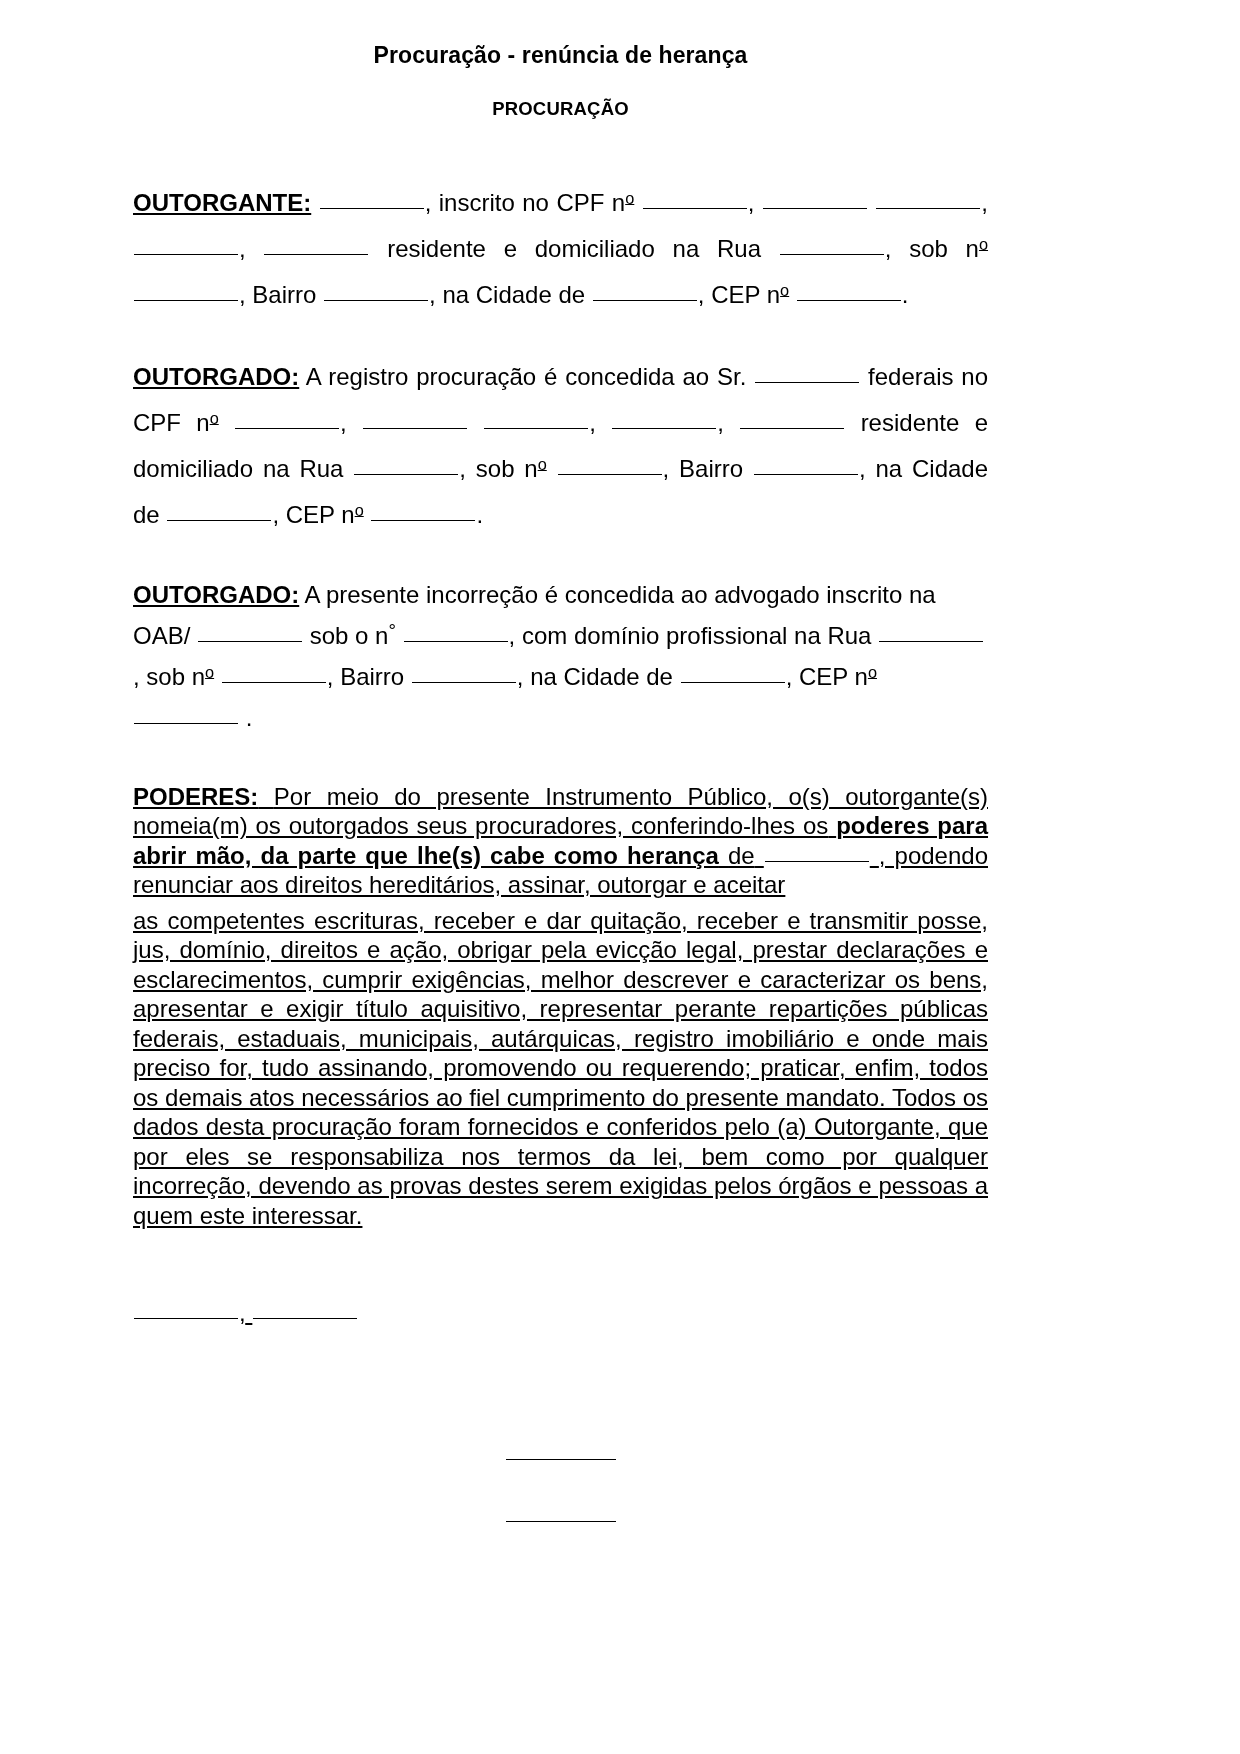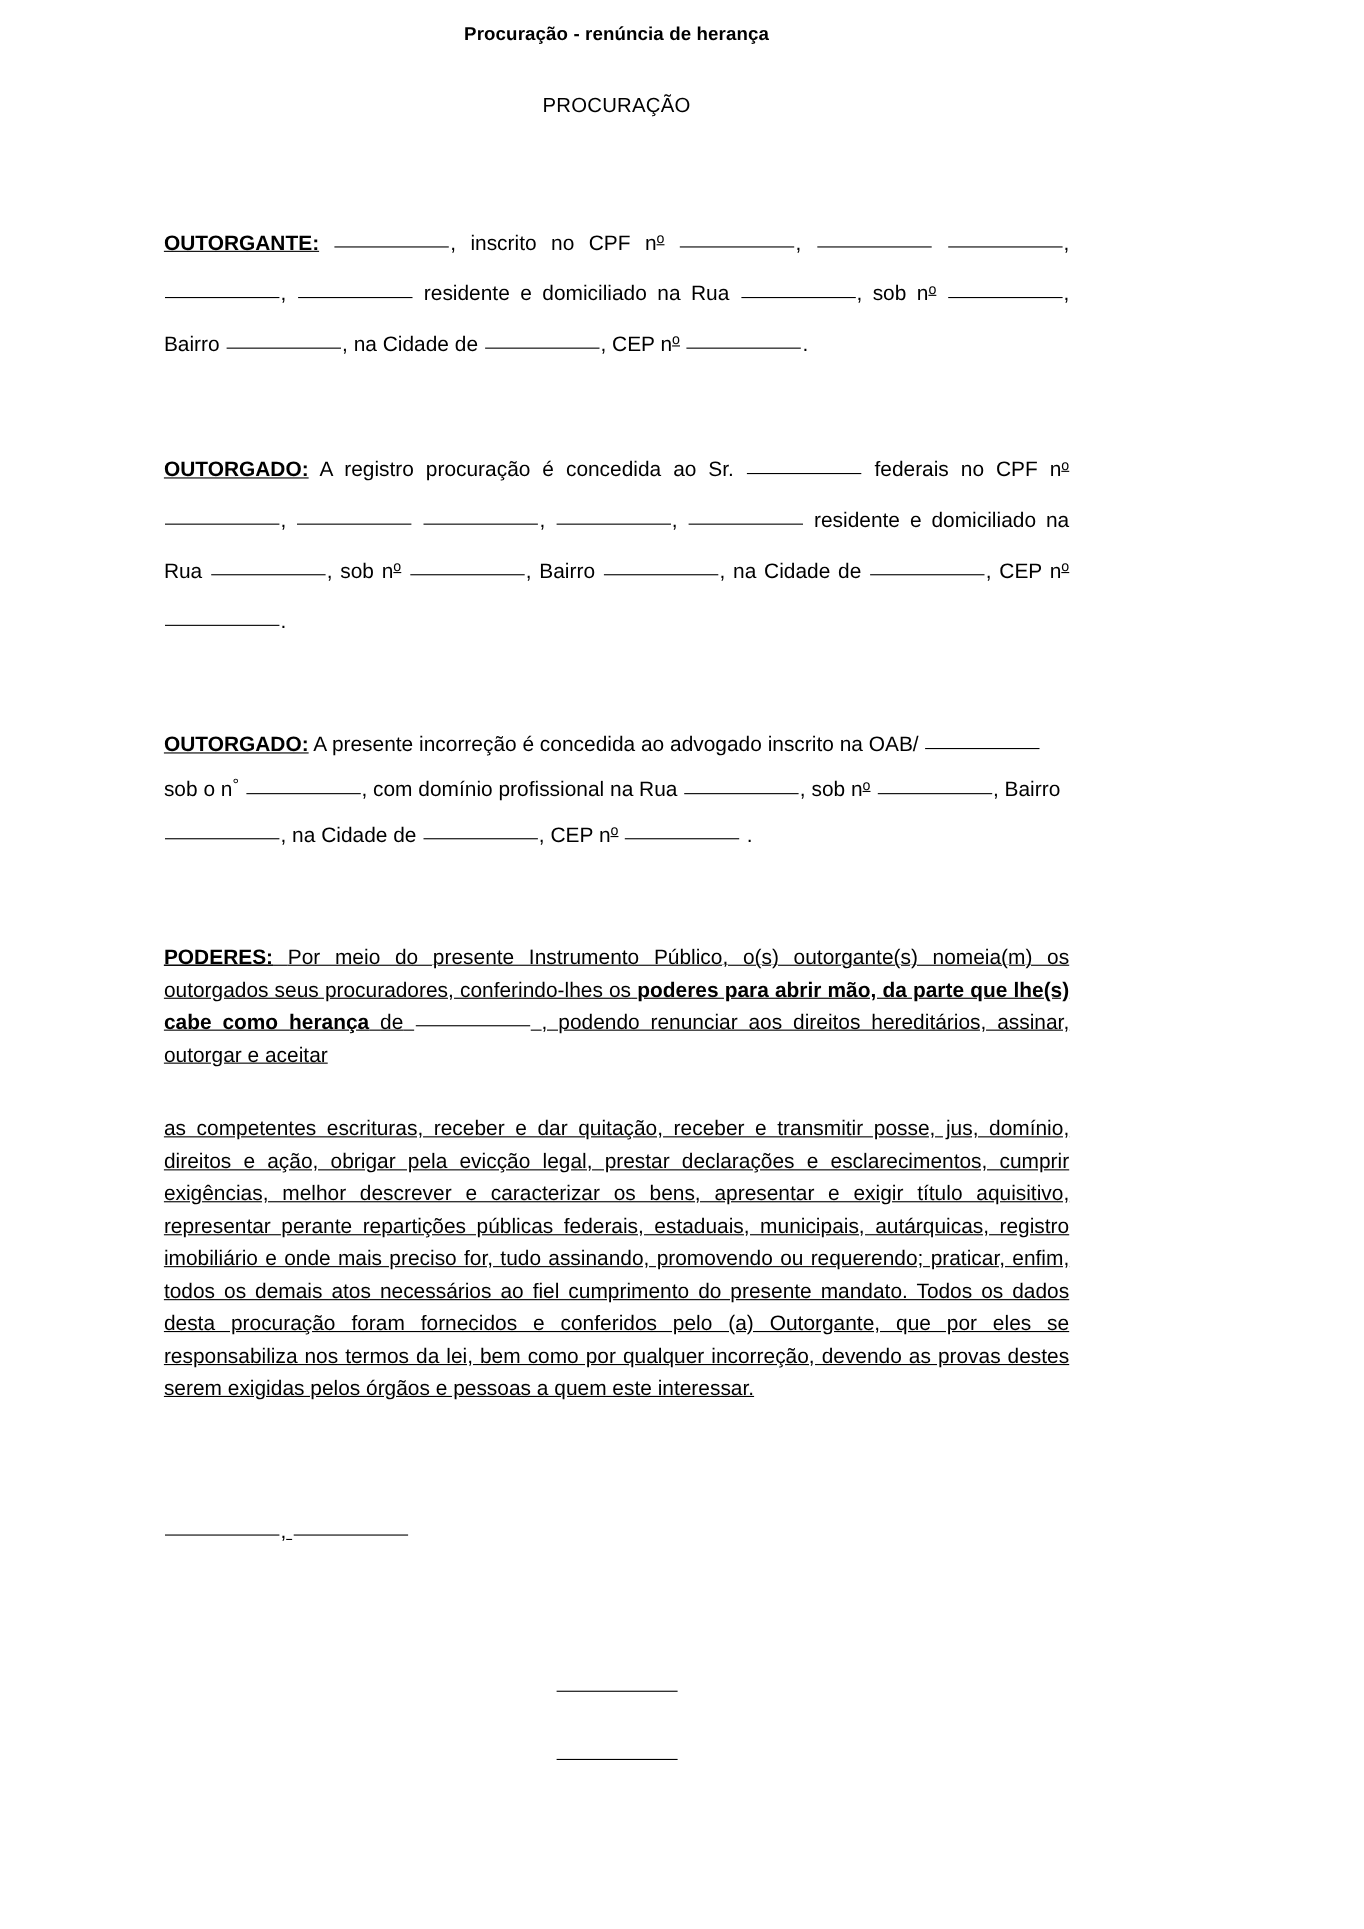--- a/index.html
+++ b/index.html
@@ -24,40 +24,40 @@
   .content {
     position: absolute;
     left: 133px;
     top: 0;
     width: 855px;
   }
 
   
   .doc-title {
     text-align: center;
-    font-size: 17px;
+    font-size: 23px;
     line-height: 1.2;
     margin: 0;
-    padding-top: 21px;
+    padding-top: 42px;
     letter-spacing: 0.1px;
   }
   .doc-subtitle {
     text-align: center;
     font-size: 18.5px;
-    font-weight: normal;
-    margin: 16px;
+    font-weight: bold;
+    margin: 0;
     padding-top: 28px;
     letter-spacing: 0.2px;
   }
 
   
   .para {
-    font-size: 19px;
+    font-size: 24px;
     line-height: 46px;
-    margin: 16px;
+    margin: 0;
     text-align: justify;
     text-justify: inter-word;
   }
   .para.tight {
     line-height: 29.5px;
     text-decoration: underline;
   }
   .para.loose {
     line-height: 41px;
   }

